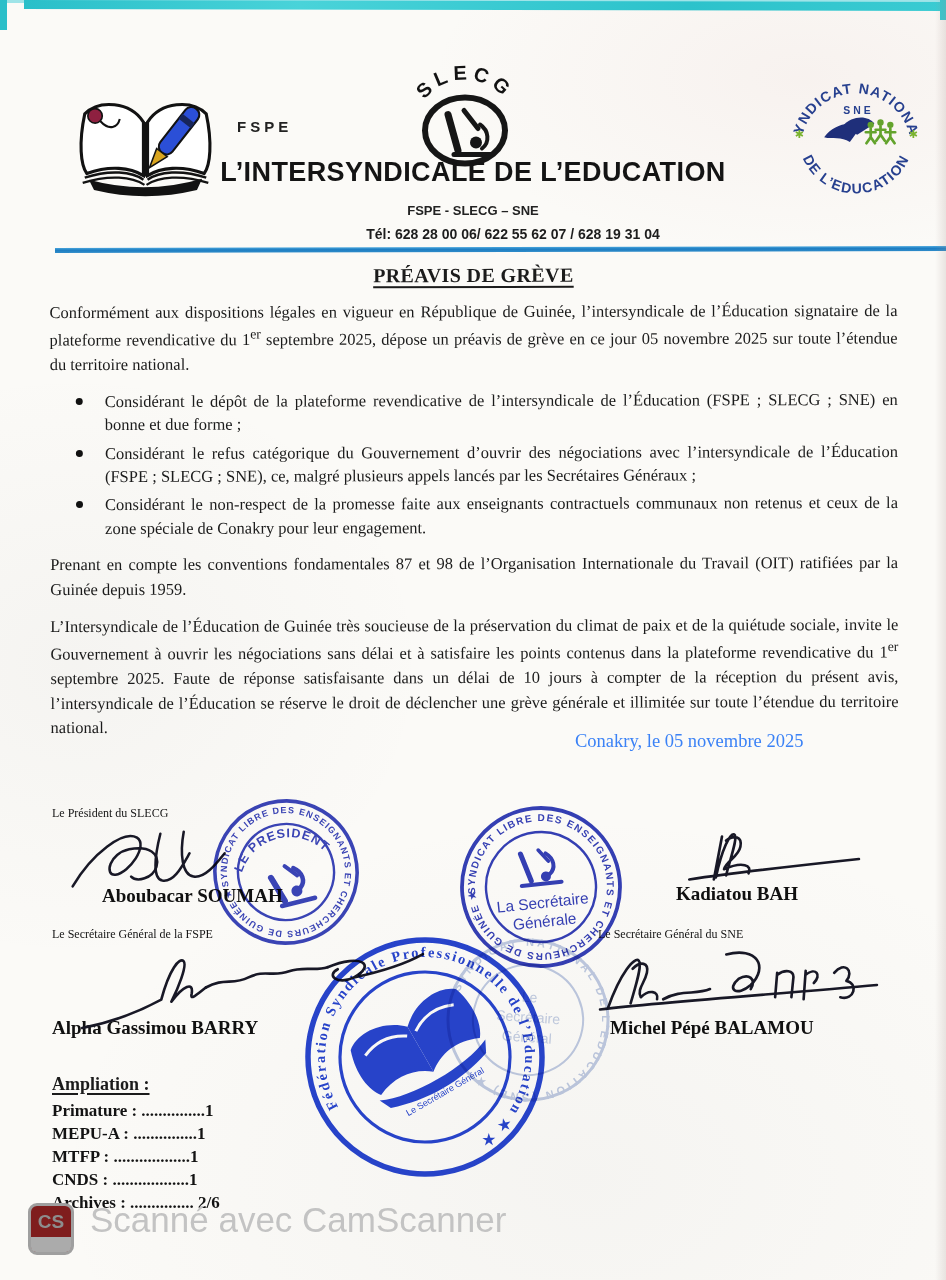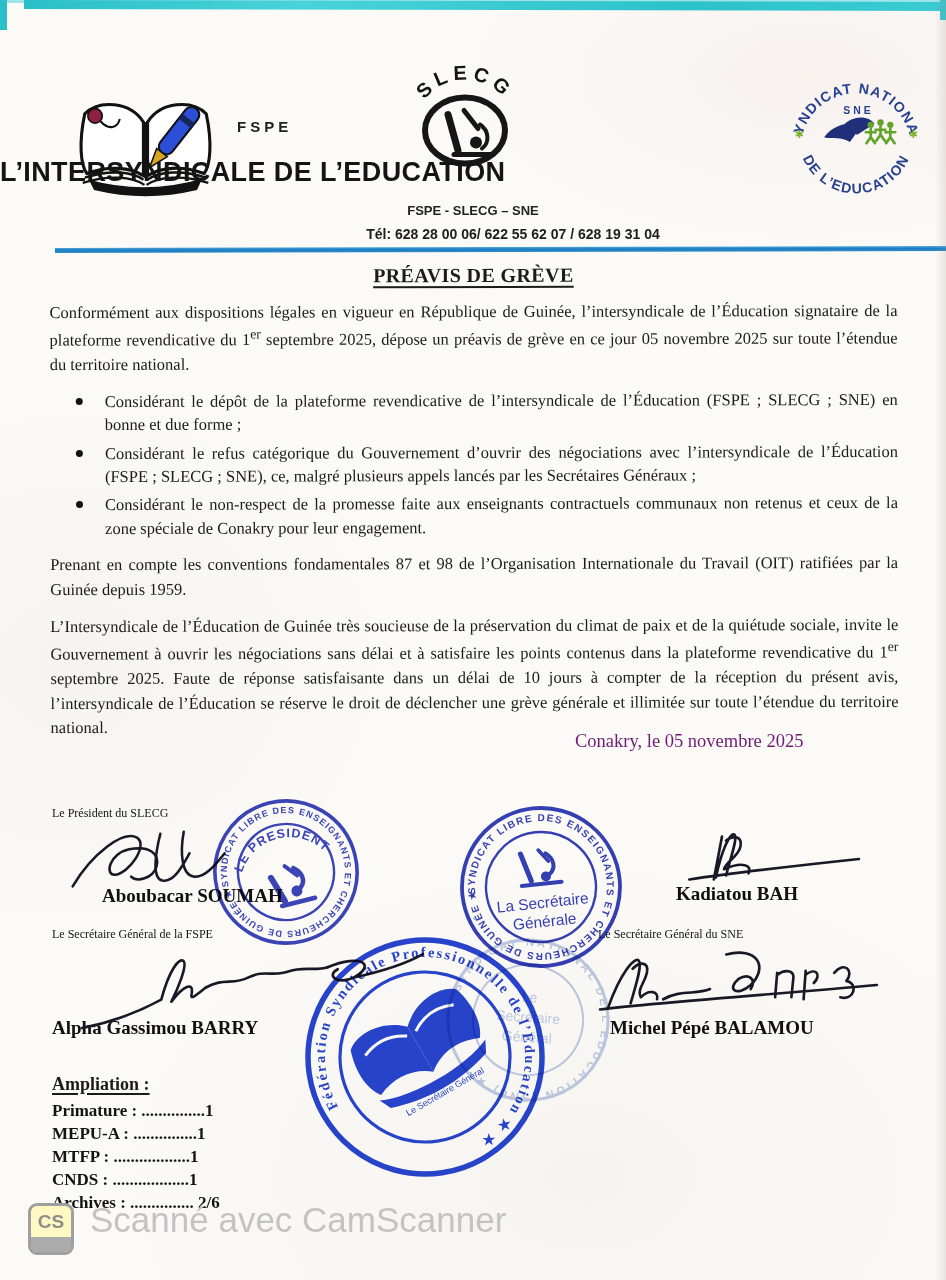--- a/index.html
+++ b/index.html
@@ -18,42 +18,42 @@
   .edge-top{position:absolute;top:0;left:24px;right:0;height:9px;
     background:linear-gradient(90deg,#2abfc9,#49d3d9 30%,#2cc2cb 72%,#3acbd2);
     transform:rotate(0.12deg);transform-origin:left top;}
   .edge-top-thin{position:absolute;top:0;left:0;width:946px;height:3px;background:#9fe4e8;}
   .edge-left{position:absolute;top:0;left:0;width:7px;height:30px;background:#2abfc9;}
   .edge-right{position:absolute;top:0;right:0;width:6px;height:20px;background:#35c8d0;}
 
   
   .logo{position:absolute;}
   .fspe-label{position:absolute;left:237px;top:118px;font-weight:bold;font-size:15px;letter-spacing:4px;color:#222;}
-  .main-title{position:absolute;left:0;top:157px;width:100%;text-align:left;margin:0;
+  .main-title{position:absolute;left:0;top:157px;width:100%;text-align:center;margin:0;
       font-size:27px;font-weight:bold;letter-spacing:0.4px;color:#141414;}
   .subtitle{position:absolute;left:0;top:203px;width:100%;text-align:center;font-size:13px;font-weight:bold;color:#222;}
   .tel-line{position:absolute;left:0;top:226px;width:100%;text-align:center;font-size:14px;font-weight:bold;color:#1d1d1d;padding-left:40px;}
   .blue-rule{position:absolute;left:55px;top:247px;width:891px;height:5px;
       background:linear-gradient(180deg,#4aa6dc 0%,#1d7dc2 45%,#2e8bc9 100%);transform:rotate(-0.12deg);}
 
   
   .content{position:absolute;left:50px;top:260px;width:848px;transform:rotate(-0.15deg);}
   .doc-heading-wrap{text-align:center;margin:4px 0 13px 0;}
   .doc-heading{font-size:20px;font-weight:bold;letter-spacing:0.4px;
       text-decoration:underline;text-decoration-thickness:2px;text-underline-offset:4px;}
   .para{margin:0;font-size:16.5px;line-height:1.48;text-align:justify;}
   .para + .para{margin-top:13px;}
   ul.bullets{list-style:none;margin:12px 0 0 0;padding:0;}
   ul.bullets li{position:relative;padding-left:55px;margin-bottom:5px;
       font-size:16.5px;line-height:1.42;text-align:justify;}
   ul.bullets .dot{position:absolute;left:26px;top:8px;width:7px;height:7px;border-radius:50%;background:#111;}
   .mt13{margin-top:13px;} .mt12{margin-top:12px;}
 
   
-  .dateline{position:absolute;left:575px;top:731px;font-size:18.5px;color:#701a75;}
+  .dateline{position:absolute;left:575px;top:731px;font-size:18.5px;color:#3b82f6;}
   .for-line{position:absolute;left:0;top:764px;width:100%;text-align:center;font-size:17.5px;font-weight:bold;}
   .sig-title{position:absolute;font-size:12px;font-weight:normal;color:#141414;white-space:nowrap;}
   .sig-name{position:absolute;font-size:19px;font-weight:bold;color:#101010;white-space:nowrap;}
   .signature{position:absolute;}
   .signature path{fill:none;stroke:#181826;stroke-width:2.6;stroke-linecap:round;stroke-linejoin:round;}
 
   
   .stamp{position:absolute;mix-blend-mode:multiply;}
   .stamp-a{left:206px;top:792px;width:160px;height:160px;transform:rotate(-14deg);opacity:0.92;}
   .stamp-b{left:450px;top:796px;width:182px;height:182px;transform:rotate(-6deg);opacity:0.95;}
@@ -61,21 +61,21 @@
   .stamp-d{left:438px;top:930px;width:180px;height:180px;transform:rotate(22deg);opacity:0.55;}
 
   
   .ampliation{position:absolute;left:52px;top:1074px;}
   .amp-heading{font-size:18px;font-weight:bold;text-decoration:underline;text-decoration-thickness:2px;text-underline-offset:3px;}
   .ampliation ul{list-style:none;margin:4px 12px 0 0;padding:0;}
   .ampliation li{font-size:17px;font-weight:bold;line-height:1.36;color:#131313;}
 
   
   .cs-icon{position:absolute;left:28px;top:1203px;width:46px;height:52px;border:3px solid #9f9f9f;
-      border-radius:9px;box-sizing:border-box;background:#fef9c3;}
+      border-radius:9px;box-sizing:border-box;background:#7f1d1d;}
   .cs-label{display:block;text-align:center;font-family:"Liberation Sans",sans-serif;font-weight:bold;
       font-size:19px;color:#8d8d8d;margin-top:5px;}
   .cs-bottom{position:absolute;left:0;right:0;bottom:0;height:15px;background:#ababab;border-radius:0 0 5px 5px;}
   .footer-text{position:absolute;left:90px;top:1200px;font-family:"Liberation Sans",sans-serif;
       font-size:35px;color:#c3c3c3;font-weight:400;}
 </style>
 </head>
 <body>
 
 <div class="page">

